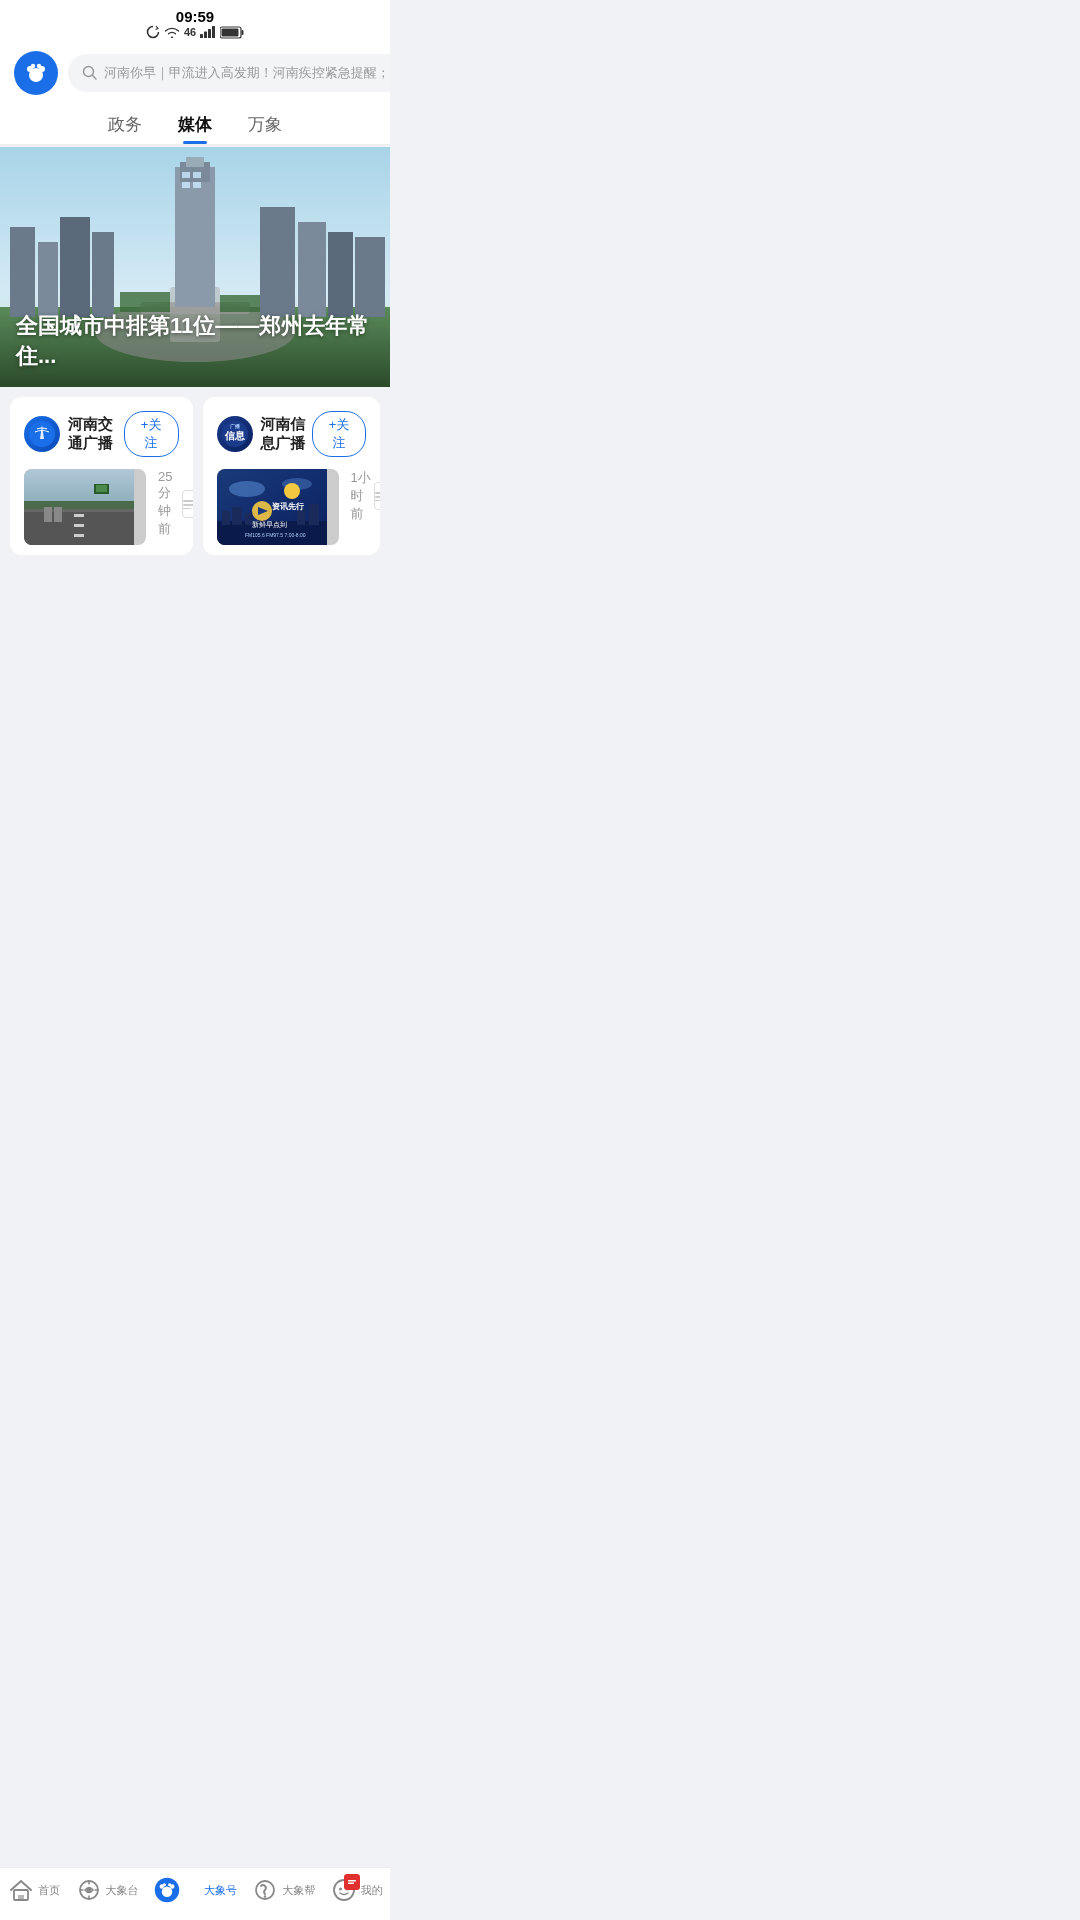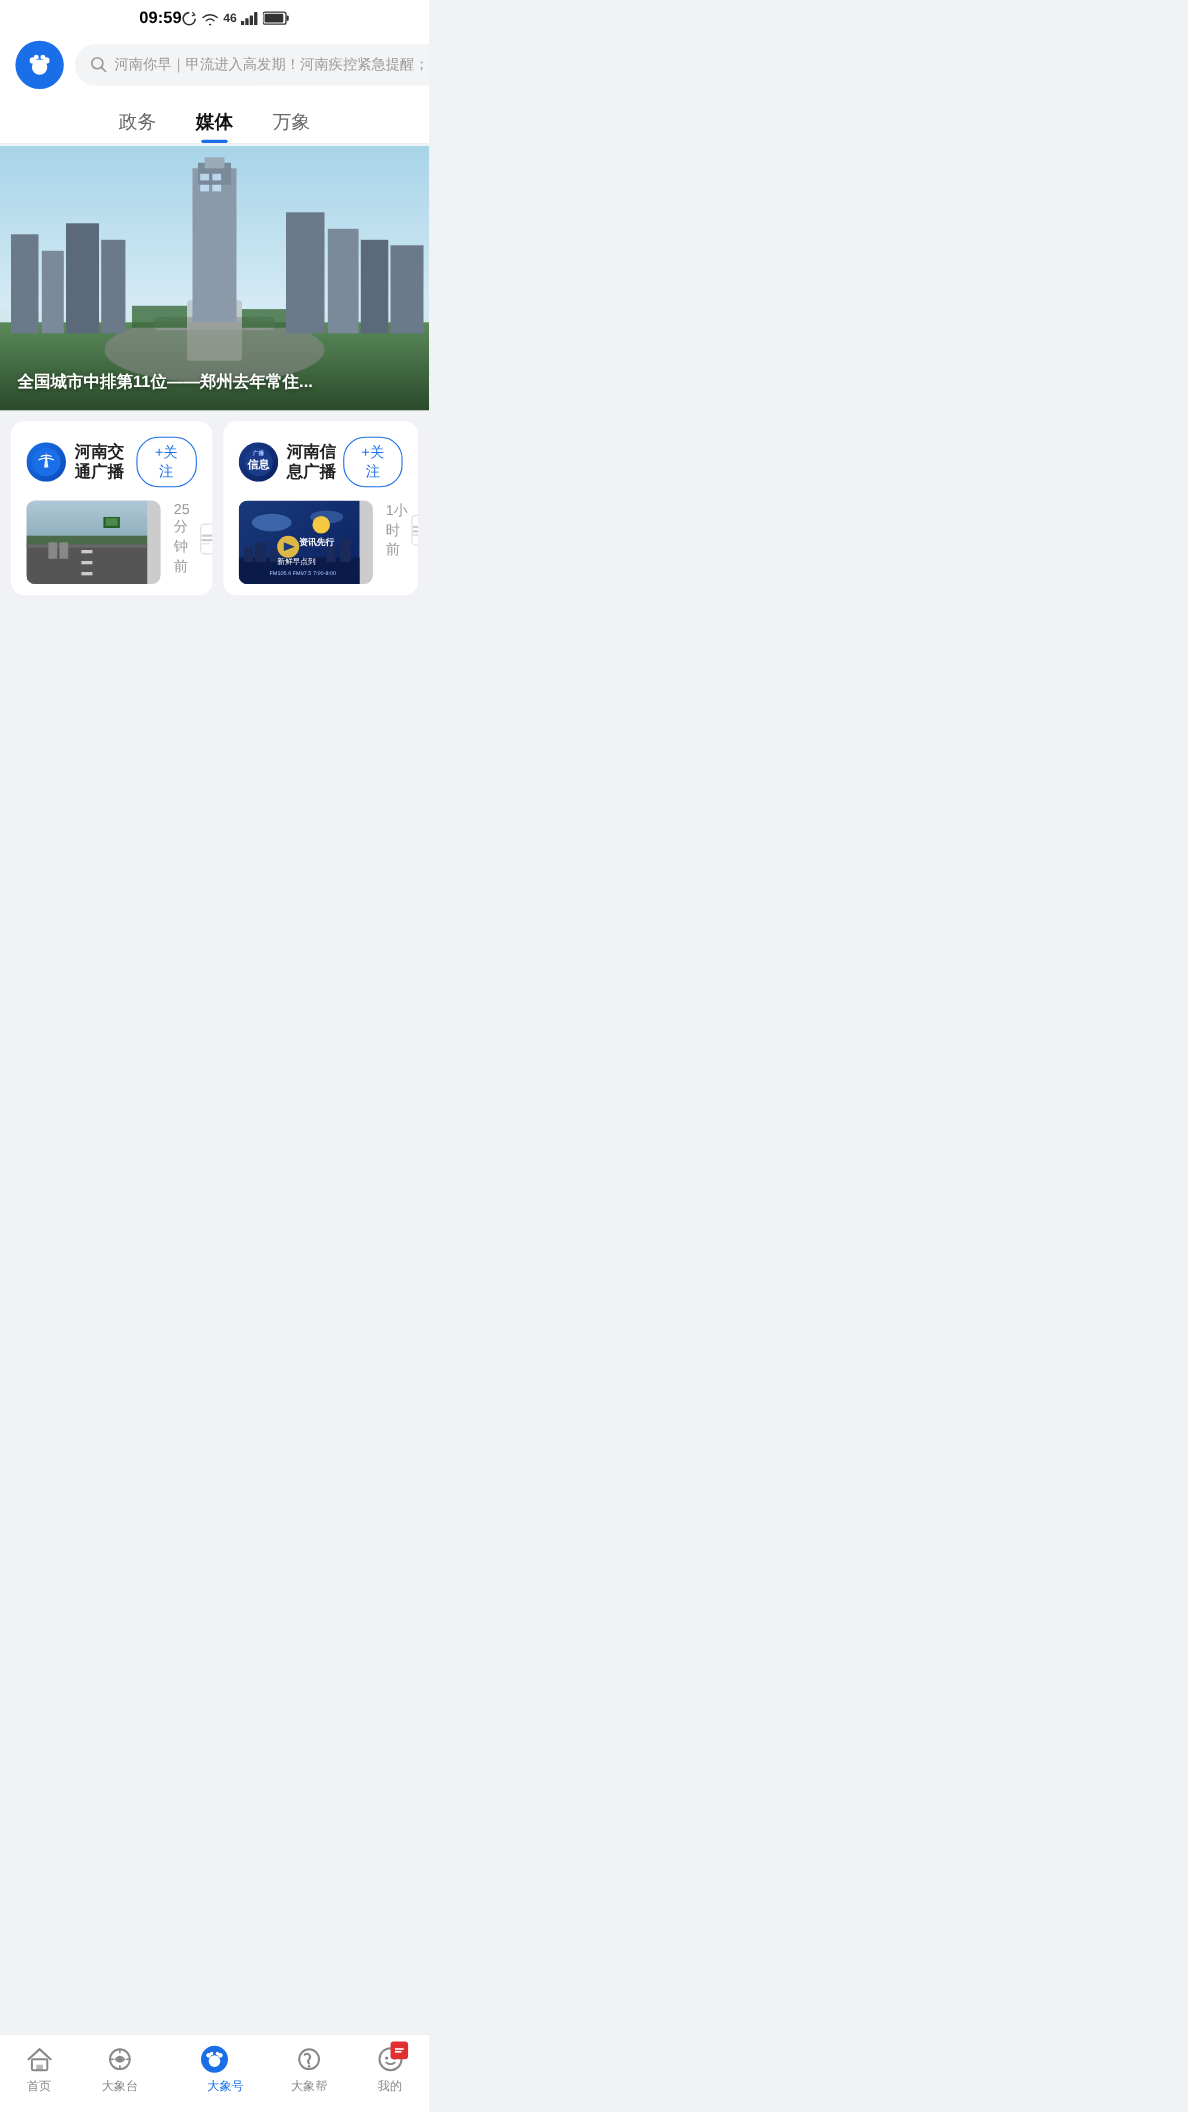--- a/index.html
+++ b/index.html
@@ -10,25 +10,26 @@
       font-family: -apple-system, 'PingFang SC', 'Helvetica Neue', Arial, sans-serif;
       background: #f0f2f5;
       position: relative;
       overflow-x: hidden;
     }
 
     
     .status-bar {
       background: #fff;
       display: flex;
-      justify-content: center;
+      justify-content: space-between;
       align-items: center;
       padding: 8px 16px 4px;
       font-size: 13px;
       font-weight: 600;
+      flex-direction: column;
     }
     .status-time { font-size: 15px; font-weight: 700; }
     .status-icons { display: flex; align-items: center; gap: 4px; font-size: 13px; }
 
     
     .header {
       background: #fff;
       display: flex;
       align-items: center;
       padding: 8px 14px 10px;
@@ -100,21 +101,21 @@
       overflow: hidden;
       margin-top: 2px;
     }
     
     .hero-title {
       position: absolute;
       bottom: 16px;
       left: 16px;
       right: 4px;
       color: #fff;
-      font-size: 15px;
+      font-size: 22px;
       font-weight: 700;
       text-shadow: 0 1px 4px rgba(0,0,0,0.5);
     }
 
     
     .content-area {
       padding: 10px 10px;
       display: flex;
       flex-direction: row;
       gap: 10px;
@@ -217,21 +218,21 @@
       width: 390px;
       background: #fff;
       border-top: 1px solid #eee;
       display: flex;
       justify-content: space-around;
       align-items: center;
       padding: 8px 0 16px;
     }
     .nav-item {
       display: flex;
-      flex-direction: column;
+      flex-direction: row;
       align-items: center;
       gap: 3px;
       cursor: pointer;
     }
     .nav-item-icon {
       width: 28px;
       height: 28px;
       display: flex;
       align-items: center;
       justify-content: center;

